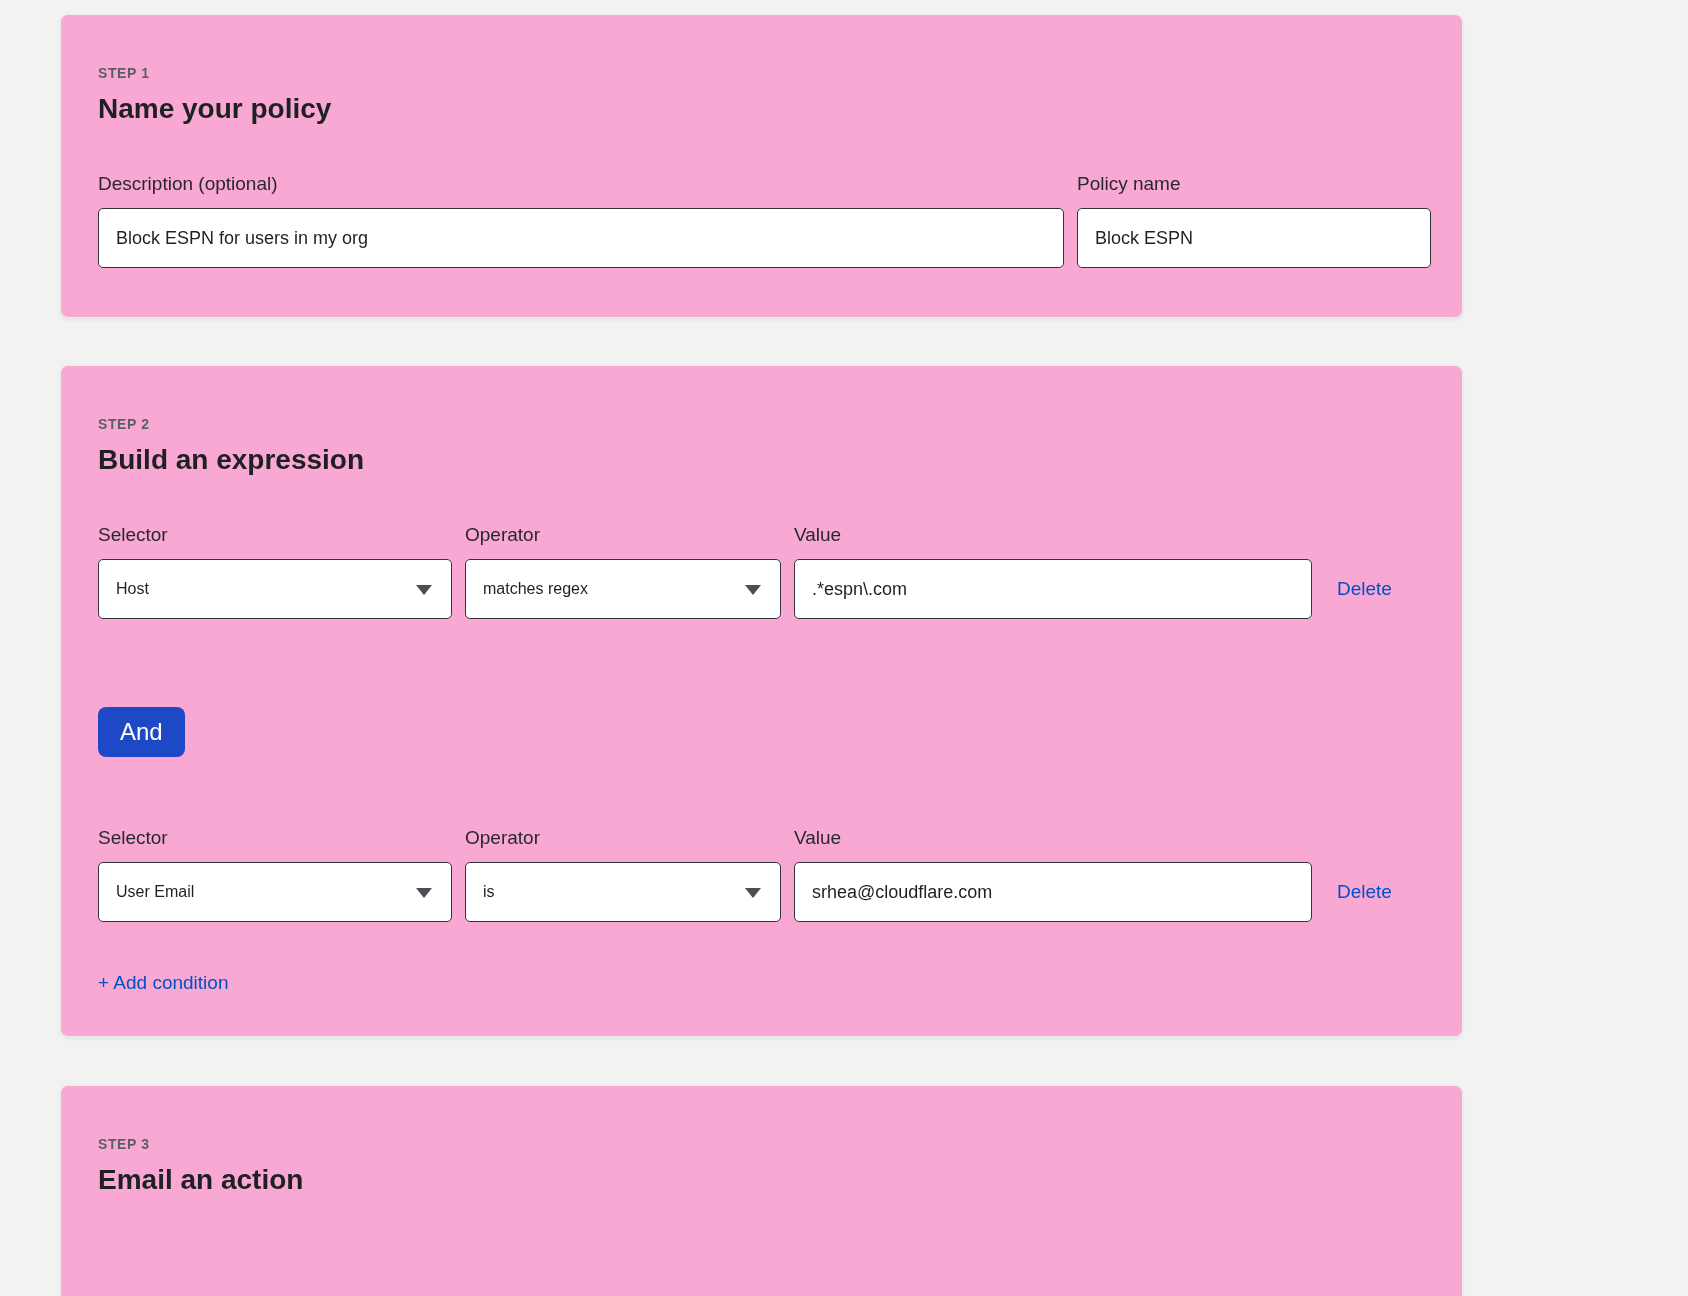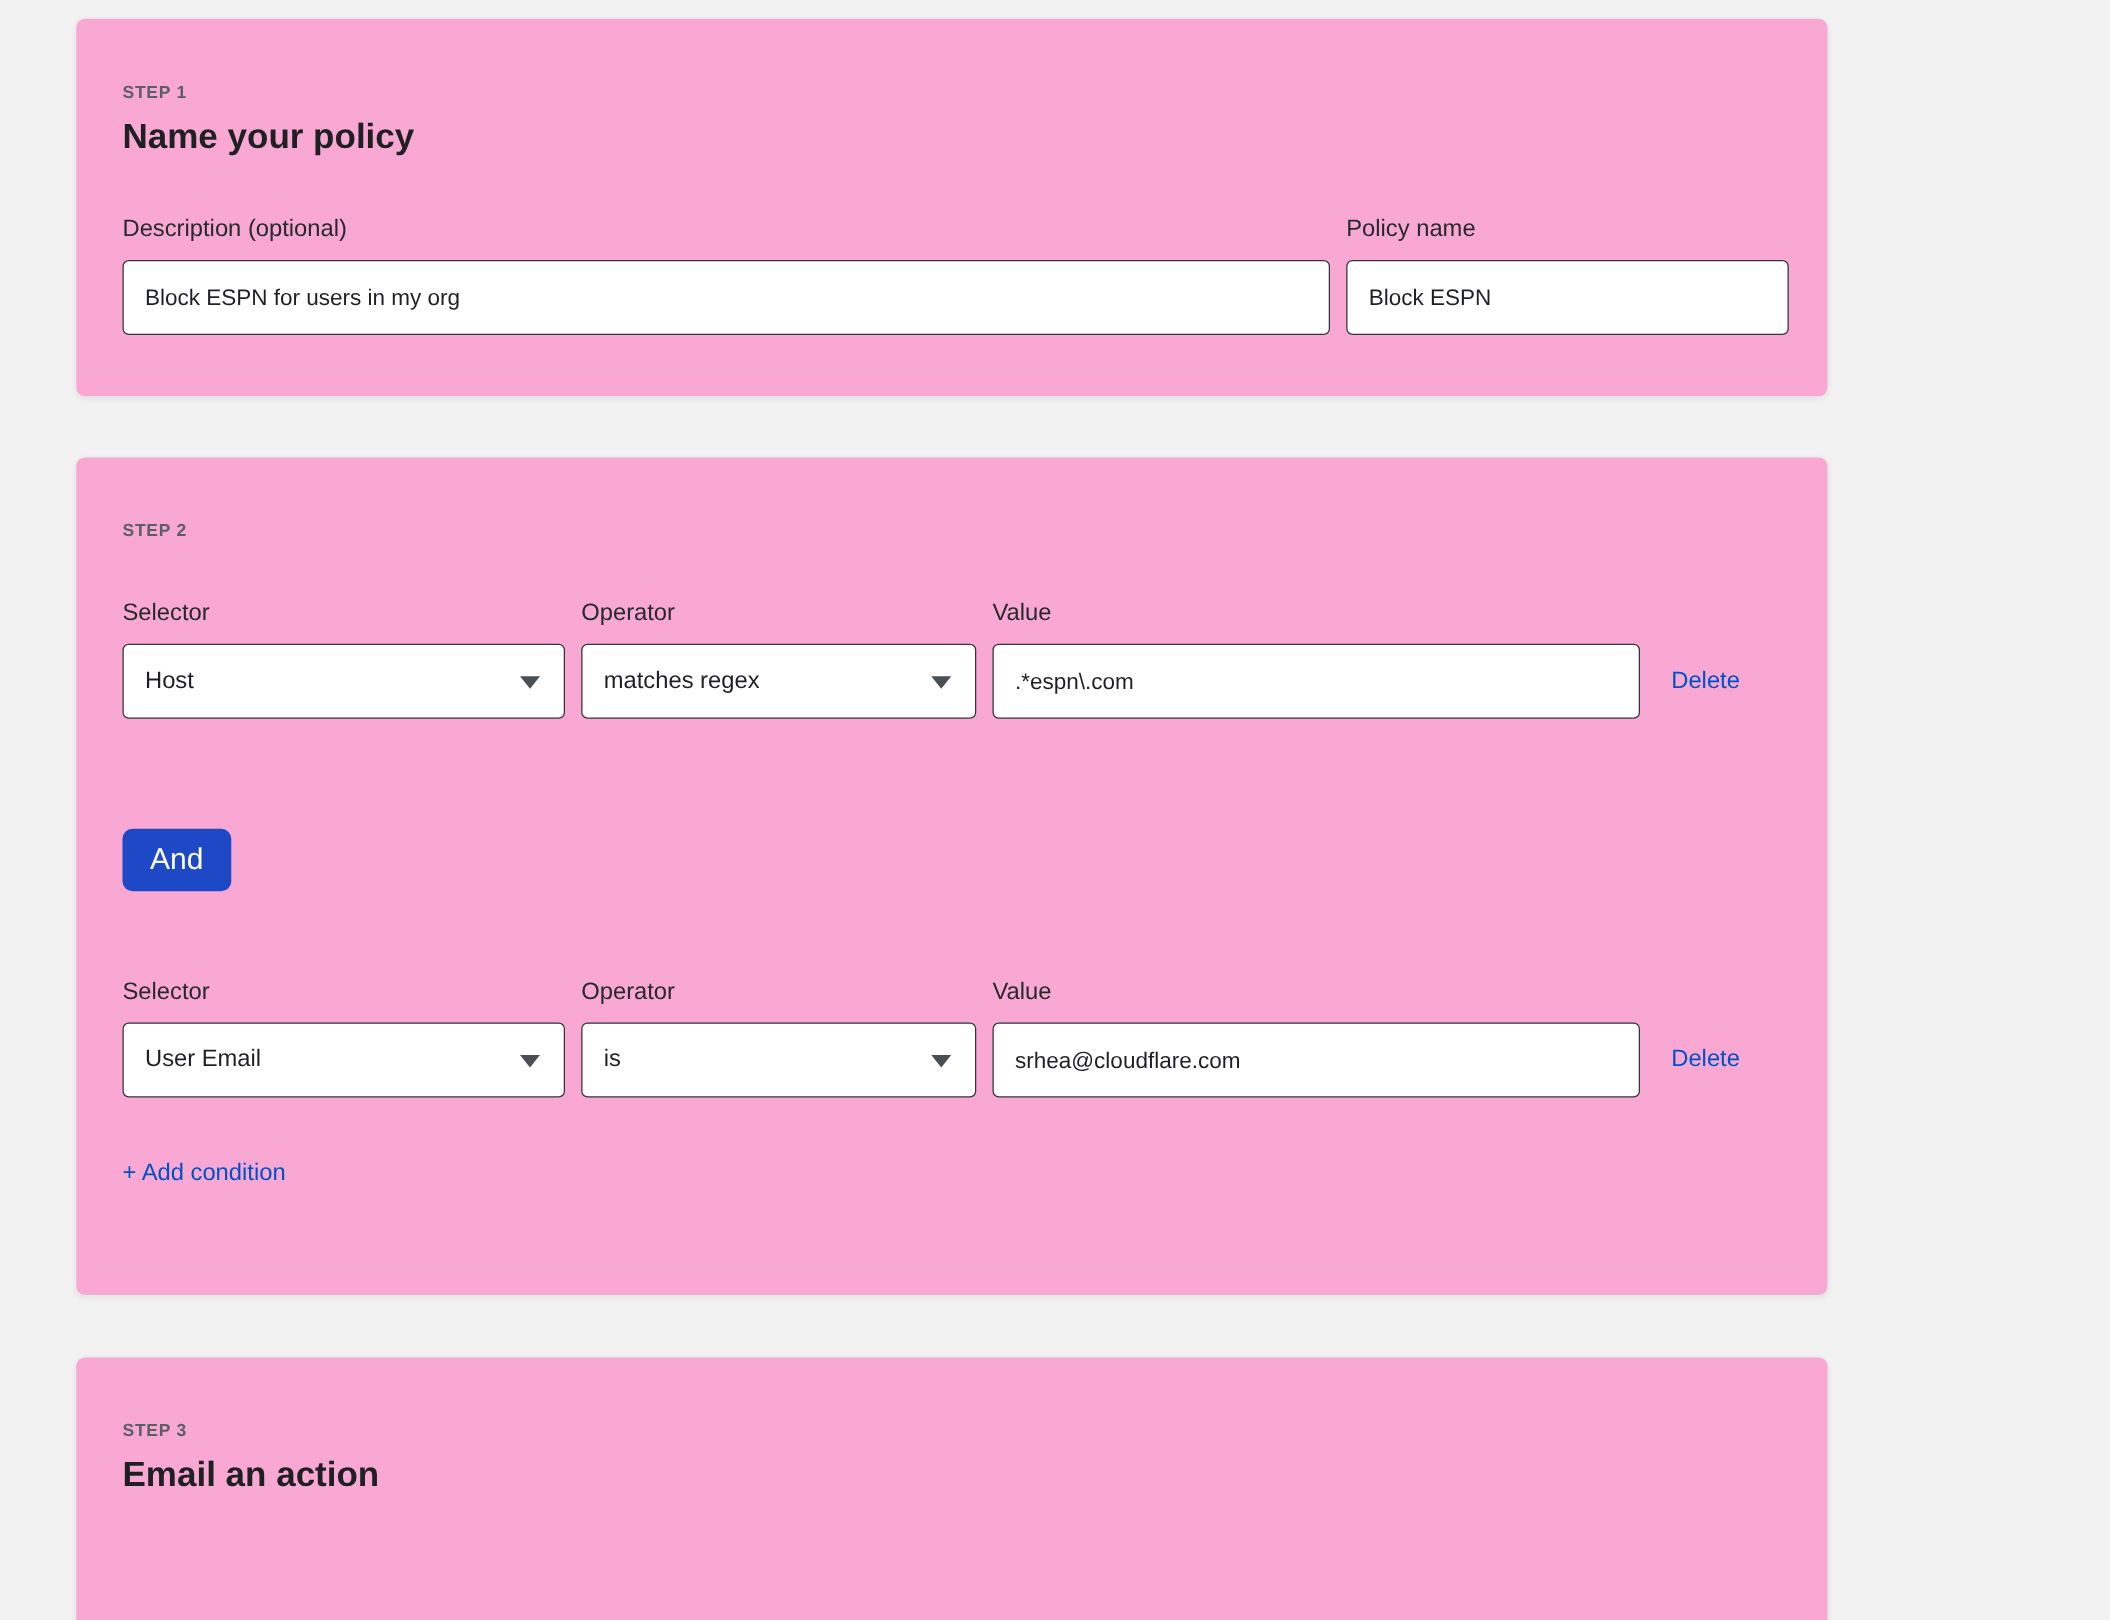--- a/index.html
+++ b/index.html
@@ -66,21 +66,21 @@
   .w-value    { width: 518px; }
   .dropdown {
     position: relative;
     height: 60px;
     border: 1px solid #313539;
     border-radius: 5px;
     background: #fff;
     display: flex;
     align-items: center;
     padding: 0 48px 0 17px;
-    font-size: 19px;
+    font-size: 16px;
     color: #1f2023;
     cursor: pointer;
   }
   .chevron {
     position: absolute;
     right: 19px;
     top: 50%;
     margin-top: -4px;
     width: 0; height: 0;
     border-left: 8px solid transparent;
@@ -131,20 +131,21 @@
     </div>
     <div class="field-group">
       <label class="field-label">Policy name</label>
       <input class="text-input w-policy" type="text" value="Block ESPN" style="">
     </div>
   </div>
 </section>
 
 <section class="card step2">
   <div class="step-label">STEP 2</div>
+  <h2 class="card-title">Build an expression</h2>
 
   
   <div class="fields-row">
     <div class="field-group">
       <label class="field-label">Selector</label>
       <div class="dropdown w-selector">
         <span>Host</span>
         <span class="chevron"></span>
       </div>
     </div>

